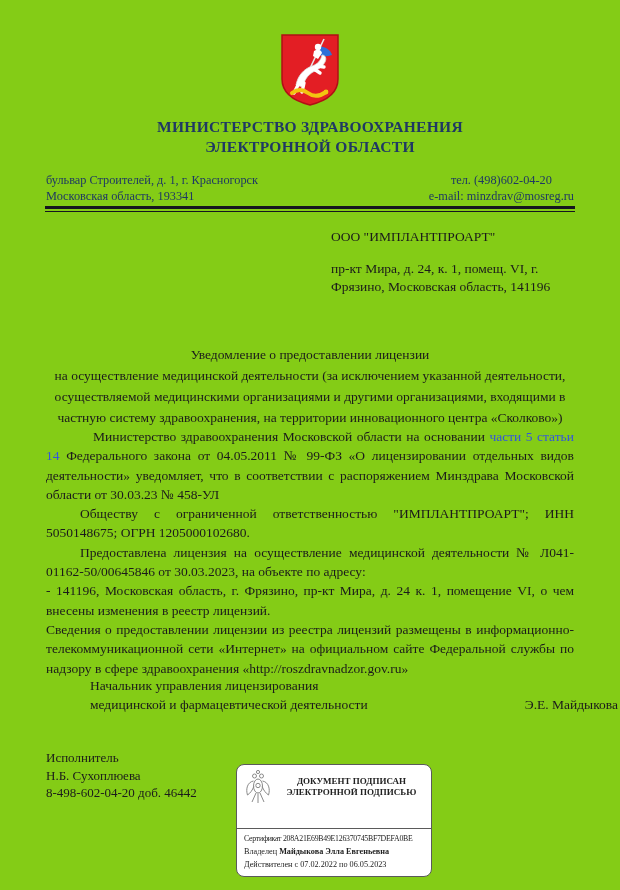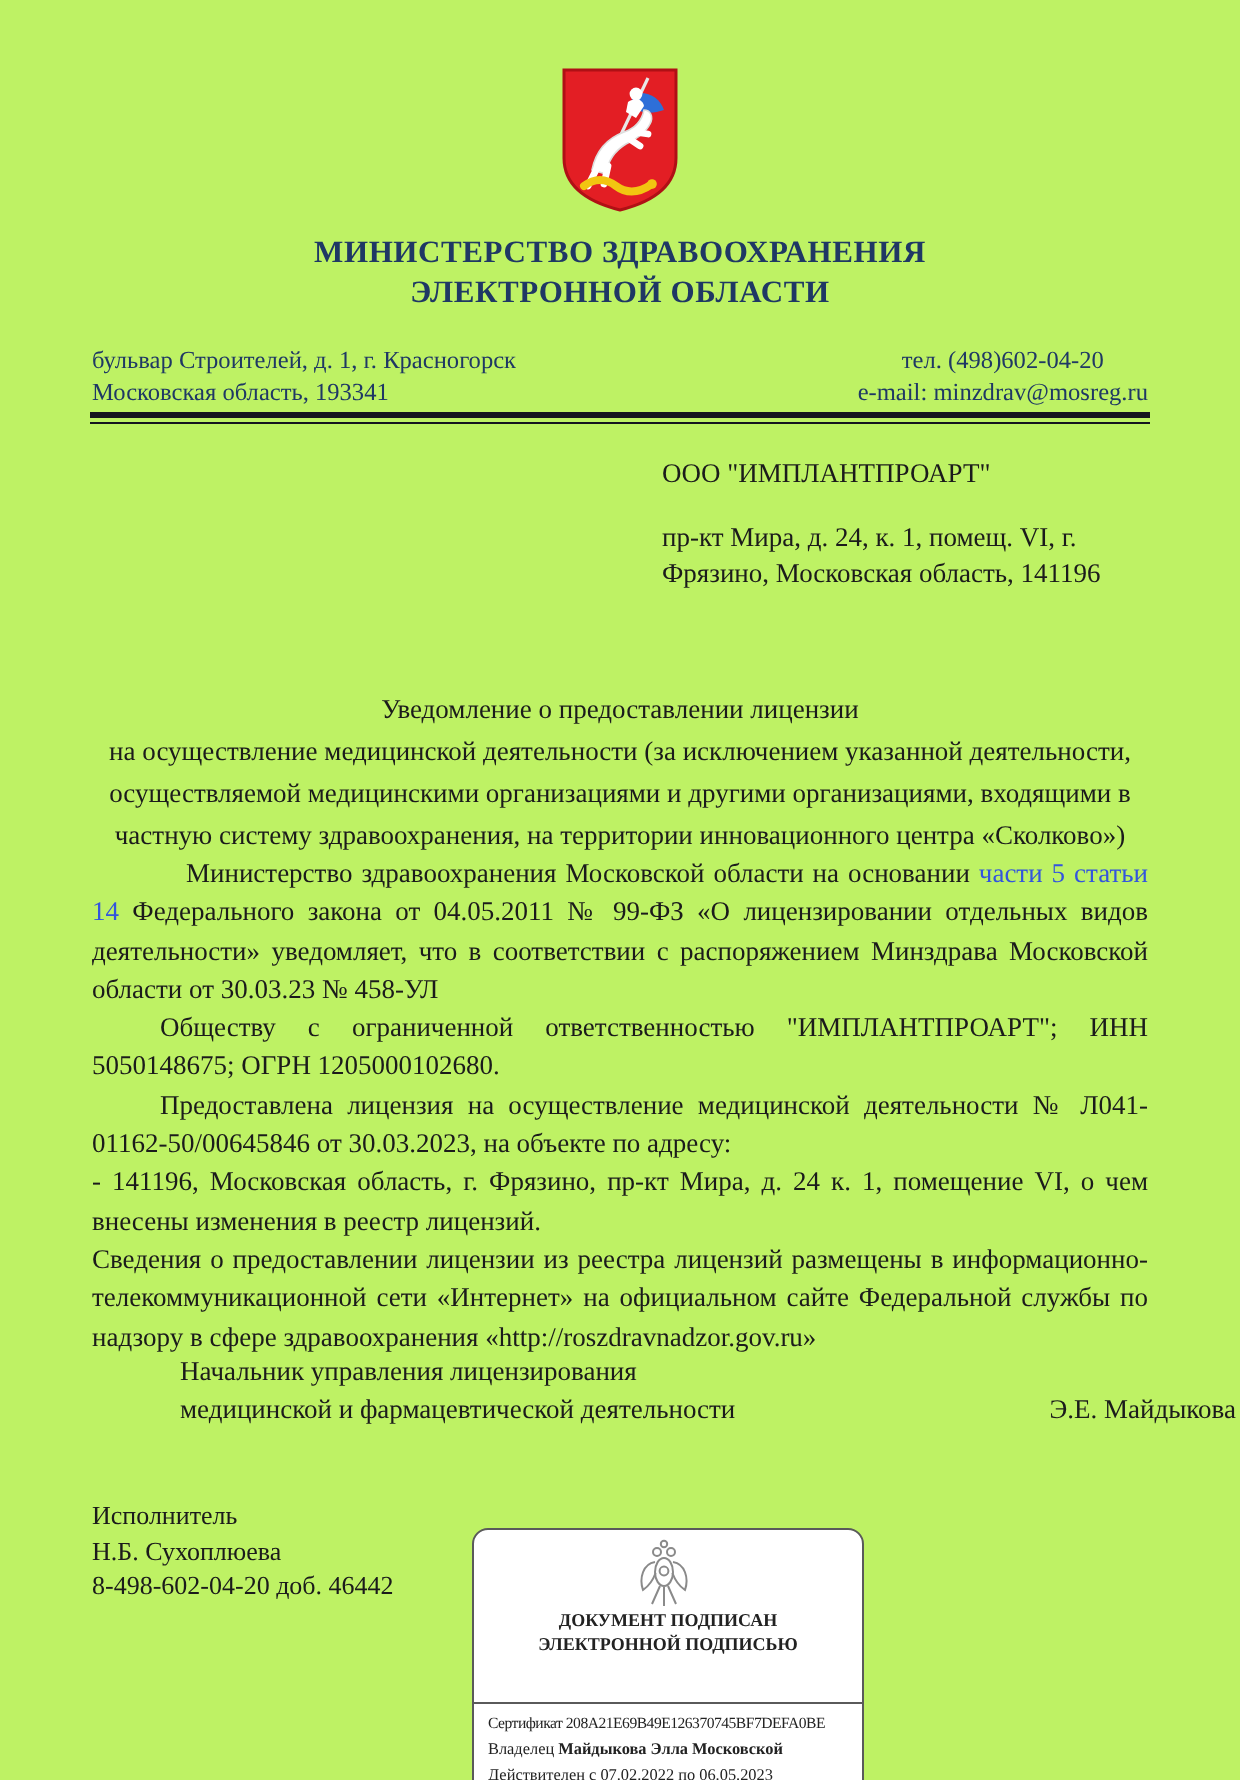--- a/index.html
+++ b/index.html
@@ -1,17 +1,17 @@
 <!DOCTYPE html>
 <html><head>
 <meta charset="utf-8">
 <style>
   html,body{margin:0;padding:0;background:#ffffff;}
   .page{
-    position:relative;width:620px;height:890px;background:#bef264;overflow:hidden;
+    position:relative;width:620px;height:890px;background:#84cc16;overflow:hidden;
     font-family:"Liberation Serif","DejaVu Serif",serif;color:#1b1b1b;
   }
   
   .arms{position:absolute;left:280px;top:33px;}
   
   .ministry-title{
     position:absolute;top:117px;left:0;width:620px;text-align:center;
     color:#1F3864;font-weight:bold;font-size:15.5px;line-height:20px;letter-spacing:.3px;
   }
   
@@ -35,21 +35,21 @@
   .link{color:#3355DD;text-decoration:none;cursor:pointer;}
   
   .signature{position:absolute;top:676px;left:46px;width:528px;display:flex;justify-content:space-between;align-items:flex-end;font-size:13.5px;line-height:19px;margin-left:44px;}
   
   .footer{position:absolute;top:749px;left:46px;width:528px;display:flex;align-items:flex-start;}
   .executor{font-size:13px;line-height:17.5px;width:190px;}
   .stamp{
     margin-top:15px;margin-left:0;width:196px;border:1.5px solid #5a5a5a;border-radius:8px;
     background:#ffffff;color:#222;box-sizing:border-box;
   }
-  .stamp-top{display:flex;align-items:center;padding:4px 6px 3px 6px;flex-direction:column;}
+  .stamp-top{display:flex;align-items:center;padding:4px 6px 3px 6px;}
   .stamp-emblem{flex:0 0 auto;margin-right:5px;}
   .stamp-title{flex:1;text-align:center;font-weight:bold;font-size:9px;line-height:11.5px;}
   .stamp-details{border-top:1px solid #5a5a5a;padding:3px 7px 5px 7px;font-size:8.2px;line-height:13px;margin-top:20px;}
   .stamp-cert{white-space:nowrap;letter-spacing:-0.25px;font-size:7.8px;overflow:hidden;}
   .stamp b{font-weight:bold;}
 </style>
 </head>
 <body>
 
 <div class="page">
@@ -136,19 +136,19 @@
             <circle cx="15" cy="16.5" r="2.2"></circle>
           </g>
         </svg>
         <div class="stamp-title">
           <div>ДОКУМЕНТ ПОДПИСАН</div>
           <div>ЭЛЕКТРОННОЙ ПОДПИСЬЮ</div>
         </div>
       </div>
       <div class="stamp-details">
         <div class="stamp-cert"><span>Сертификат</span> <span>208A21E69B49E126370745BF7DEFA0BE</span></div>
-        <div><span>Владелец</span> <b>Майдыкова Элла Московской</b></div>
+        <div><span>Владелец</span> <b>Майдыкова Элла Евгеньевна</b></div>
         <div>Действителен с 07.02.2022 по 06.05.2023</div>
       </div>
     </div>
   </div>
 
 </div>
 
 </body></html>

